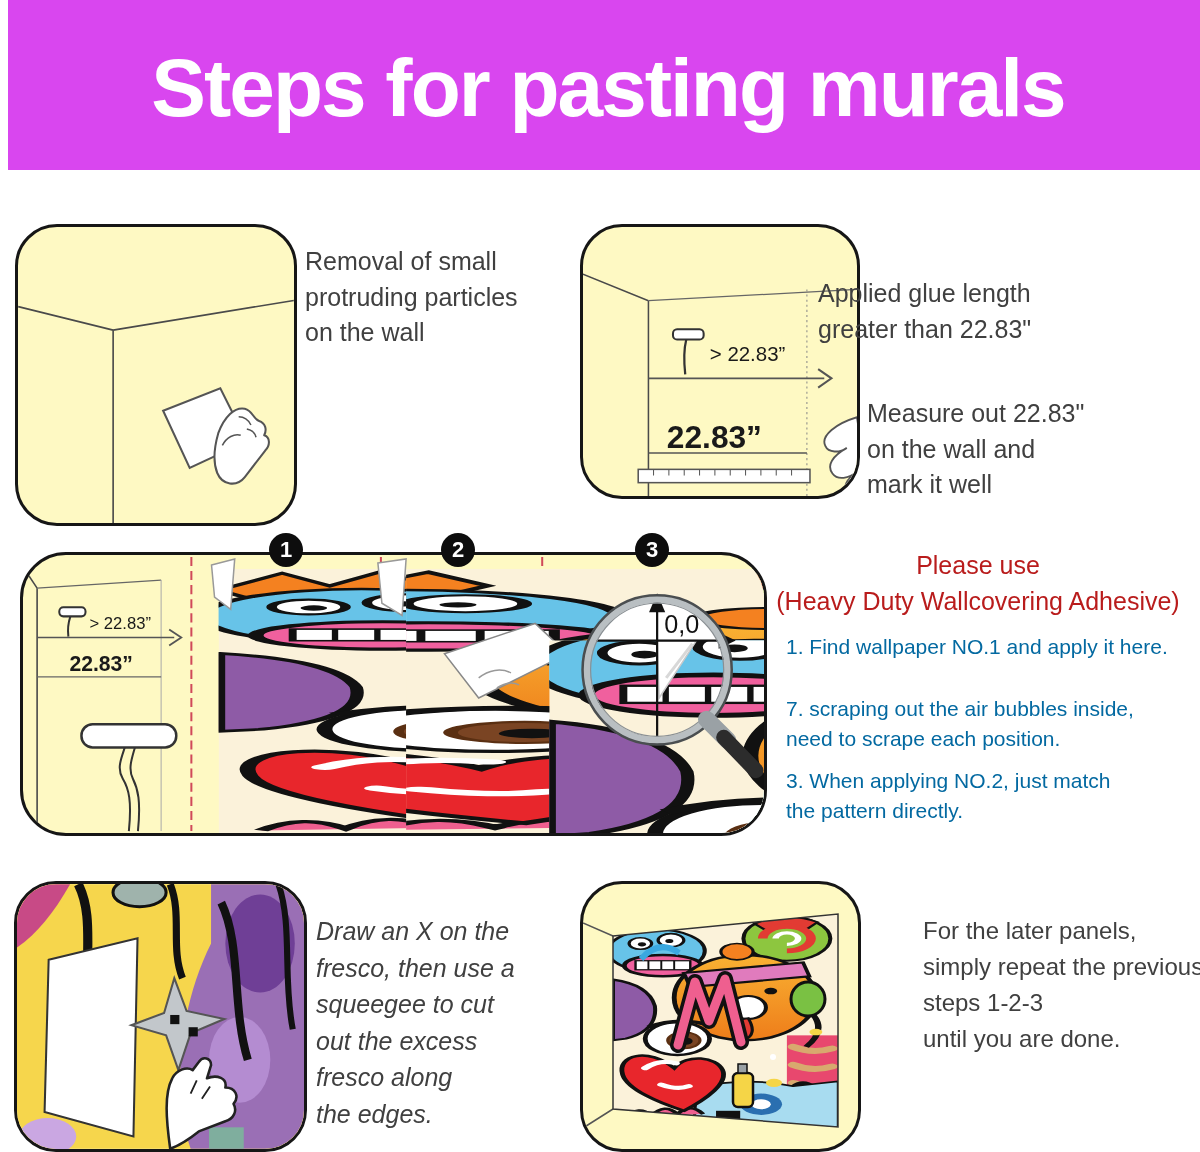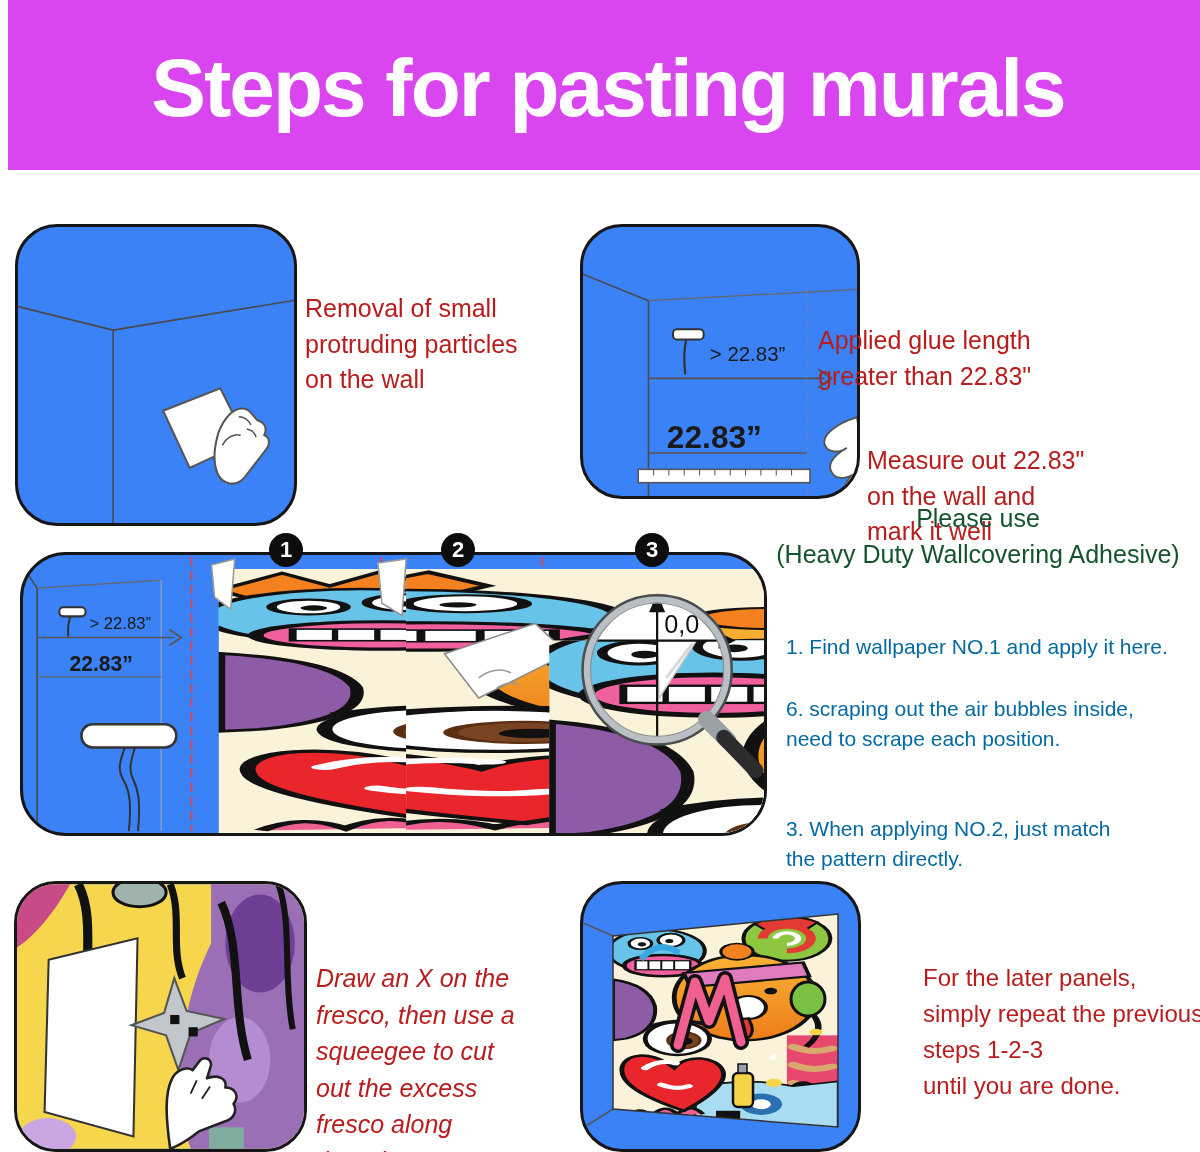--- a/index.html
+++ b/index.html
@@ -3,39 +3,39 @@
 <meta charset="utf-8">
 <style>
   html,body{margin:0;padding:0;background:#ffffff;}
   .canvas{position:relative;width:1200px;height:1152px;background:#ffffff;overflow:hidden;
           font-family:"Liberation Sans",sans-serif;}
   
   .banner{position:absolute;left:8px;top:0;width:1200px;height:170px;background:#d946ef;}
   .banner h1{margin:0;width:100%;height:170px;line-height:176px;text-align:center;
              color:#ffffff;font-size:82px;font-weight:700;letter-spacing:-2px;}
   
-  .box{position:absolute;background:#3b82f6;border:3px solid #161616;border-radius:42px;overflow:hidden;}
+  .box{position:absolute;background:#fef9c3;border:3px solid #161616;border-radius:42px;overflow:hidden;}
   .box svg{display:block;width:100%;height:100%;}
   #box1{left:15px;top:224px;width:276px;height:296px;}
   #box2{left:580px;top:224px;width:274px;height:269px;}
   #boxMid{left:20px;top:552px;width:741px;height:278px;border-radius:46px;}
   #box4{left:14px;top:881px;width:287px;height:265px;}
   #box5{left:580px;top:881px;width:275px;height:265px;}
   
-  .cap{position:absolute;color:#b91c1c;font-size:25px;line-height:1.42;white-space:pre-line;margin-top:47px;}
+  .cap{position:absolute;color:#404040;font-size:25px;line-height:1.42;white-space:pre-line;}
   #cap1{left:305px;top:244px;width:280px;}
   #cap2a{left:818px;top:276px;width:320px;}
   #cap2b{left:867px;top:396px;width:320px;}
   #cap4{left:316px;top:913px;width:260px;line-height:1.46;font-style:italic;}
   #cap5{left:923px;top:913px;width:326px;font-size:24px;line-height:1.5;}
-  .adh-head{position:absolute;left:770px;top:501px;width:416px;text-align:center;
-            color:#14532d;font-size:25px;line-height:1.42;white-space:pre-line;}
+  .adh-head{position:absolute;left:770px;top:548px;width:416px;text-align:center;
+            color:#b91c1c;font-size:25px;line-height:1.42;white-space:pre-line;}
   .instr{position:absolute;left:786px;width:410px;color:#0369a1;font-size:21px;
          line-height:1.45;white-space:pre-line;}
-  #instr1{top:632px;} #instr2{top:694px;} #instr3{top:766px;margin-top:48px;}
+  #instr1{top:632px;} #instr2{top:694px;} #instr3{top:766px;}
   
   .badge{position:absolute;width:34px;height:34px;border-radius:50%;background:#0d0d0d;
          color:#fff;font-size:22px;font-weight:700;display:flex;align-items:center;
          justify-content:center;z-index:5;}
   #badge1{left:269px;top:533px;} #badge2{left:441px;top:533px;} #badge3{left:635px;top:533px;}
   text{font-family:"Liberation Sans",sans-serif;}
 </style>
 </head>
 <body>
 
@@ -219,21 +219,21 @@
       </g>
     </svg>
   </div>
   <div class="badge" id="badge1">1</div>
   <div class="badge" id="badge2">2</div>
   <div class="badge" id="badge3">3</div>
 
   <div class="adh-head">Please use
 (Heavy Duty Wallcovering Adhesive)</div>
   <div class="instr" id="instr1">1. Find wallpaper NO.1 and apply it here.</div>
-  <div class="instr" id="instr2">6. scraping out the air bubbles inside,
+  <div class="instr" id="instr2">7. scraping out the air bubbles inside,
 need to scrape each position.</div>
   <div class="instr" id="instr3">3. When applying NO.2, just match
 the pattern directly.</div>
 
   <div class="box" id="box4">
     <svg viewBox="0 0 281 259">
       <rect x="0" y="0" width="281" height="259" fill="#f6d64c"></rect>
       <path d="M60,0 C80,40 58,90 80,132" stroke="#111" stroke-width="9" fill="none"></path>
       <path d="M150,0 C162,30 150,62 162,92" stroke="#111" stroke-width="7" fill="none"></path>
       <path d="M0,0 H52 C36,28 20,48 0,62 Z" fill="#c84a86"></path>

